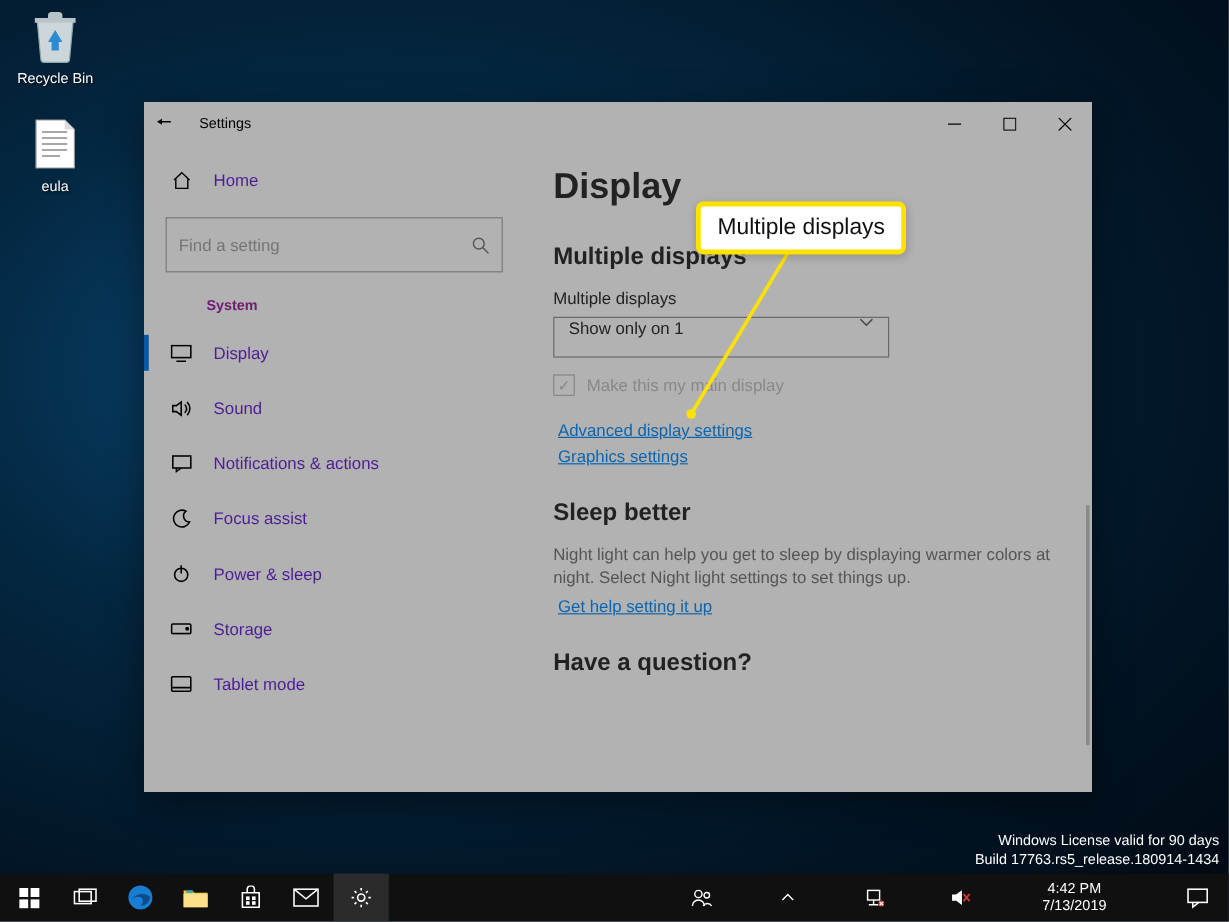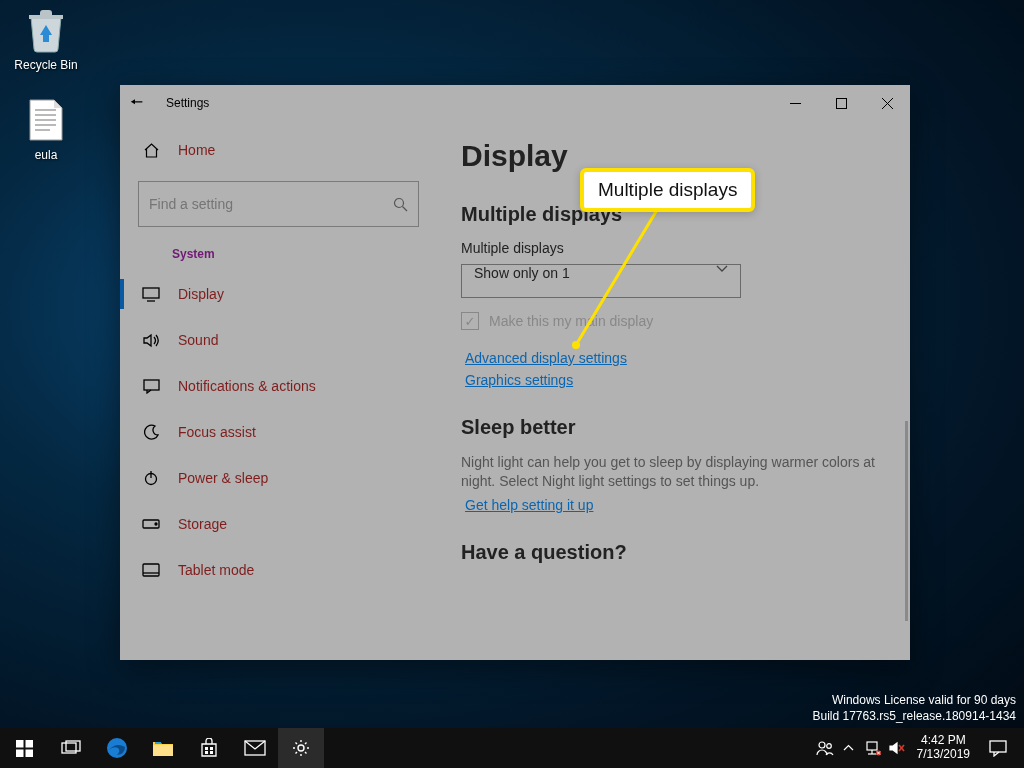--- a/index.html
+++ b/index.html
@@ -12,21 +12,21 @@
 .window { position: absolute; left: 120px; top: 85px; width: 790px; height: 575px; background: #b2b2b2; box-shadow: 0 8px 30px rgba(0,0,0,0.45); display: flex; flex-direction: column; }
 .titlebar { height: 36px; display: flex; align-items: center; padding-left: 10px; color: #000; font-size: 12px; }
 .titlebar .back { width: 26px; font-size: 15px; cursor: pointer; }
 .titlebar .title { margin-left: 10px; }
 .titlebar .spacer { flex: 1; }
 .titlebar .winbtns { display: flex; }
 .winbtn { width: 46px; height: 32px; display: flex; align-items: center; justify-content: center; font-size: 12px; cursor: pointer; }
 
 .window-body { flex: 1; display: flex; overflow: hidden; }
 .sidebar { width: 315px; padding: 8px 0 0 0; overflow-y: auto; }
-.home-row, .nav-item { display: flex; align-items: center; height: 42px; padding-left: 20px; font-size: 14px; color: #7f1d1d; cursor: pointer; }
+.home-row, .nav-item { display: flex; align-items: center; height: 42px; padding-left: 20px; font-size: 14px; color: #4c1d95; cursor: pointer; }
 .home-row .hicon, .nav-item .nicon { width: 22px; margin-right: 16px; display: inline-flex; align-items: center; justify-content: center; }
 .searchbox { margin: 10px 16px 14px 18px; height: 46px; border: 1px solid #7a7a7a; display: flex; align-items: center; padding: 0 10px; color: #555; font-size: 14px; background: #b2b2b2; }
 .searchbox input { flex: 1; border: none; background: transparent; outline: none; font-size: 14px; color: #555; }
 .cat-header { padding: 6px 20px 10px; font-size: 12px; font-weight: 600; color: #701a75; margin-left: 32px; }
 .nav-item { height: 46px; position: relative; }
 .nav-item.active::before { content: ""; position: absolute; left: 0; top: 8px; bottom: 8px; width: 4px; background: #0a5aa3; }
 
 .content { flex: 1; padding: 18px 26px 0 26px; overflow-y: auto; color: #222; position: relative; }
 .content h1 { font-size: 30px; font-weight: 600; margin-bottom: 30px; }
 .content h2 { font-size: 20px; font-weight: 600; margin: 8px 0 14px; }
@@ -48,21 +48,21 @@
 
 .taskbar { position: absolute; left: 0; right: 0; bottom: 0; height: 40px; background: #101010; display: flex; align-items: center; color: #fff; }
 .startbtn { width: 48px; height: 40px; display: flex; align-items: center; justify-content: center; cursor: pointer; }
 .searchbar { width: 330px; height: 40px; background: #e6e6e6; display: flex; align-items: center; color: #555; font-size: 14px; }
 .searchbar .cortana { width: 40px; display: flex; justify-content: center; }
 .searchbar input { flex: 1; border: none; background: transparent; outline: none; font-size: 14px; color: #333; }
 .searchbar .mic { width: 36px; display: flex; justify-content: center; }
 .tbbtn { width: 46px; height: 40px; display: flex; align-items: center; justify-content: center; cursor: pointer; font-size: 17px; }
 .tbbtn.active { background: #2b2b2b; }
 .tbspacer { flex: 1; }
-.tray { display: flex; align-items: center; padding-right: 6px; }
+.tray { display: flex; align-items: center; padding-right: 6px; gap: 48px; }
 .tray .ticon { width: 24px; display: flex; justify-content: center; font-size: 14px; cursor: pointer; }
 .clock { font-size: 12px; text-align: center; line-height: 1.15; padding: 0 8px; cursor: pointer; }
 .notif { width: 40px; display: flex; justify-content: center; font-size: 17px; cursor: pointer; }
 
 svg { display: block; }
 </style>
 </head>
 <body>
 
 <div class="desktop-icon" style="left:8px; top:6px;">

